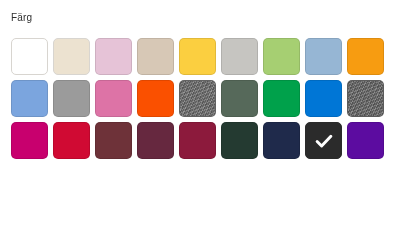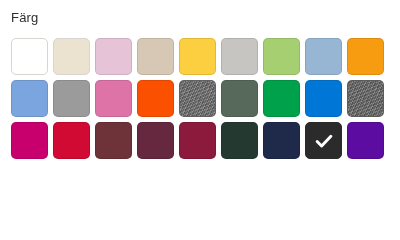--- a/index.html
+++ b/index.html
@@ -21,21 +21,21 @@
     width: 400px;
     height: 173px;
     box-sizing: border-box;
     background: #ffffff;
   }
 
   .picker-title {
     position: absolute;
     left: 11px;
     top: 9px;
-    font-size: 13px;
+    font-size: 10px;
     line-height: 18px;
     color: #2f2f2f;
     letter-spacing: .2px;
     white-space: nowrap;
   }
 
   .swatch-grid {
     position: absolute;
     left: 11px;
     top: 38px;

